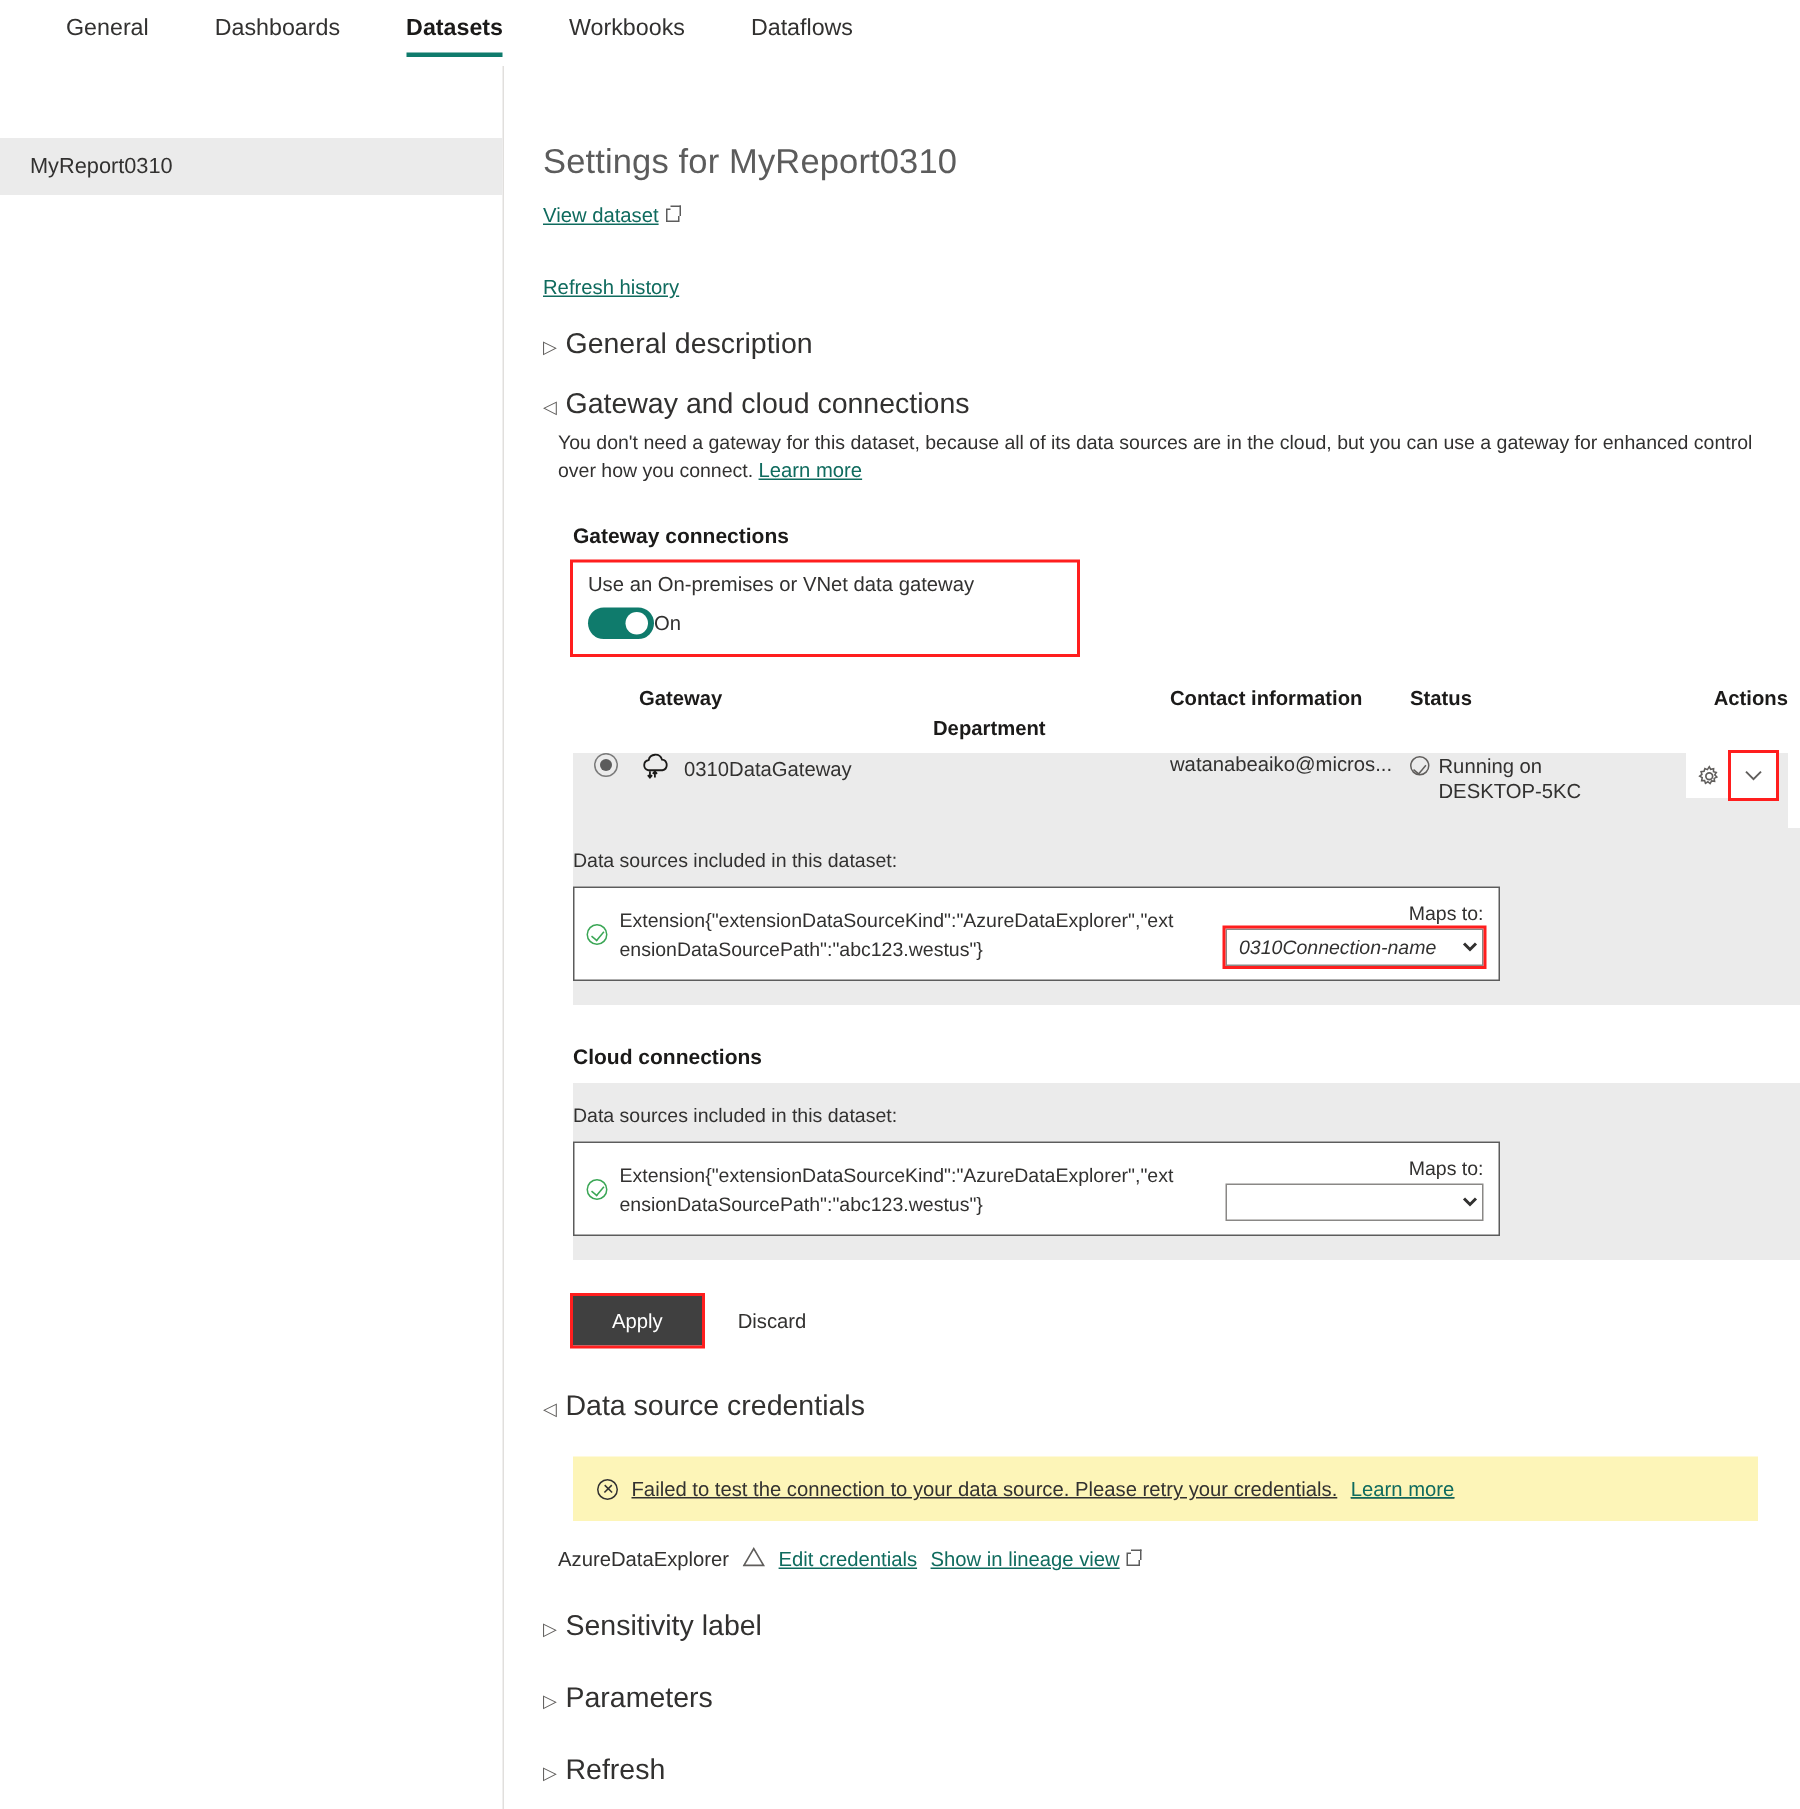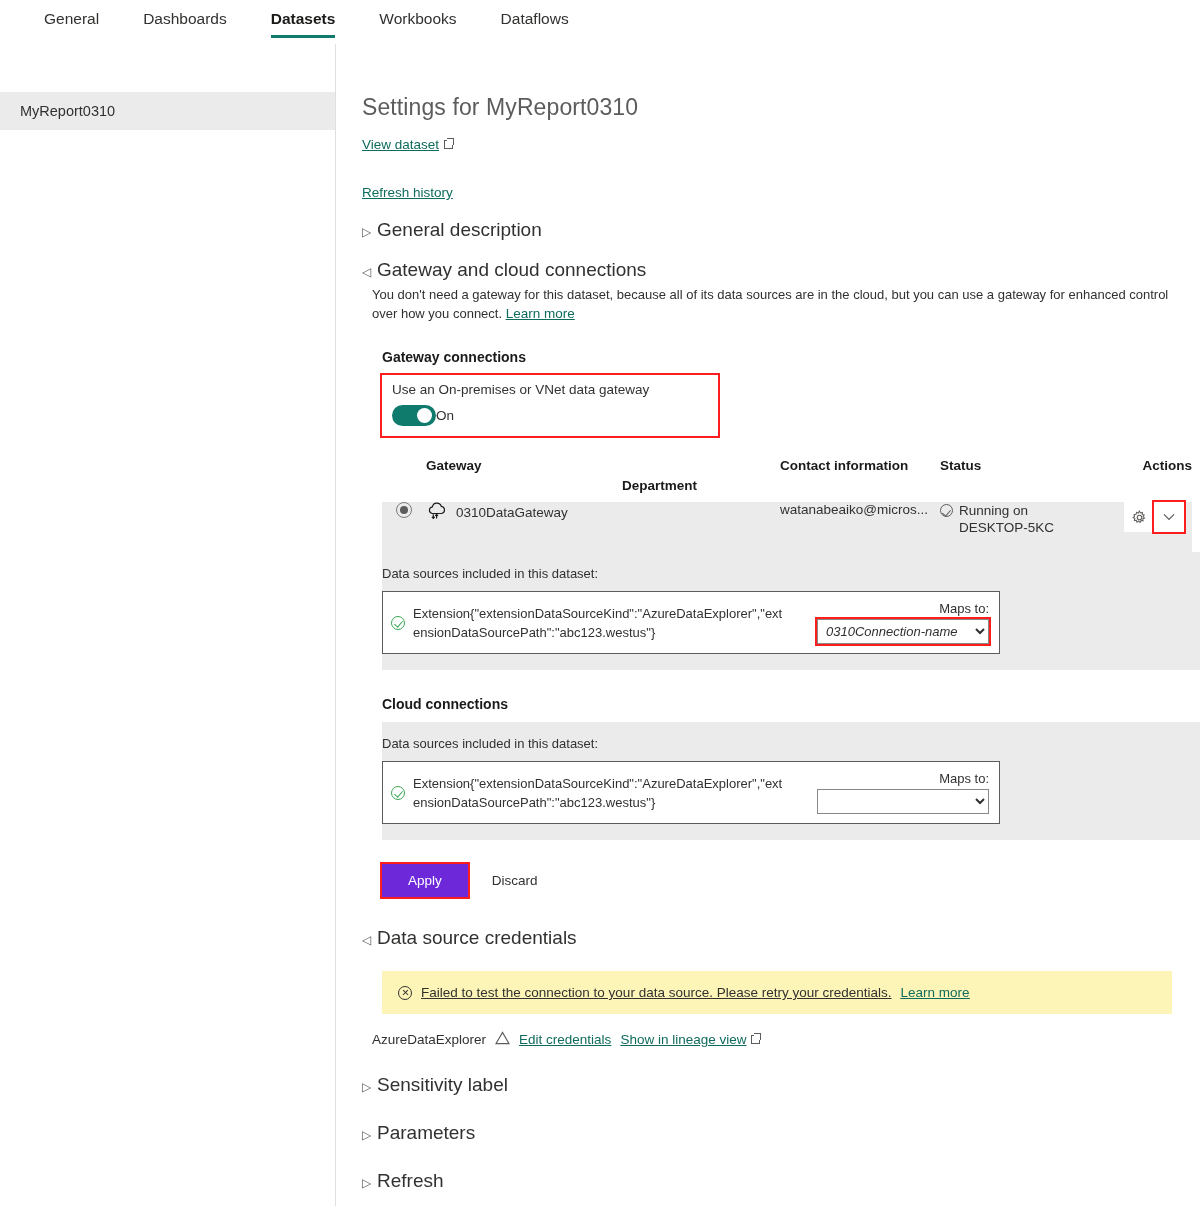--- a/index.html
+++ b/index.html
@@ -261,21 +261,21 @@
     height: 25px;
     border: 1px solid #8a8886;
     background: #ffffff;
     padding: 0 4px;
     font-style: italic;
   }
 
   
   .btn-row { display: flex; align-items: center; gap: 20px; margin: 24px 0 0 20px; }
   .btn-apply {
-    background: #6d28d9;
+    background: #404040;
     color: #ffffff;
     font-size: 13.5px;
     border: none;
     padding: 9px 26px;
     cursor: pointer;
     font-family: "Liberation Sans", sans-serif;
   }
   .btn-discard {
     background: transparent;
     border: none;

